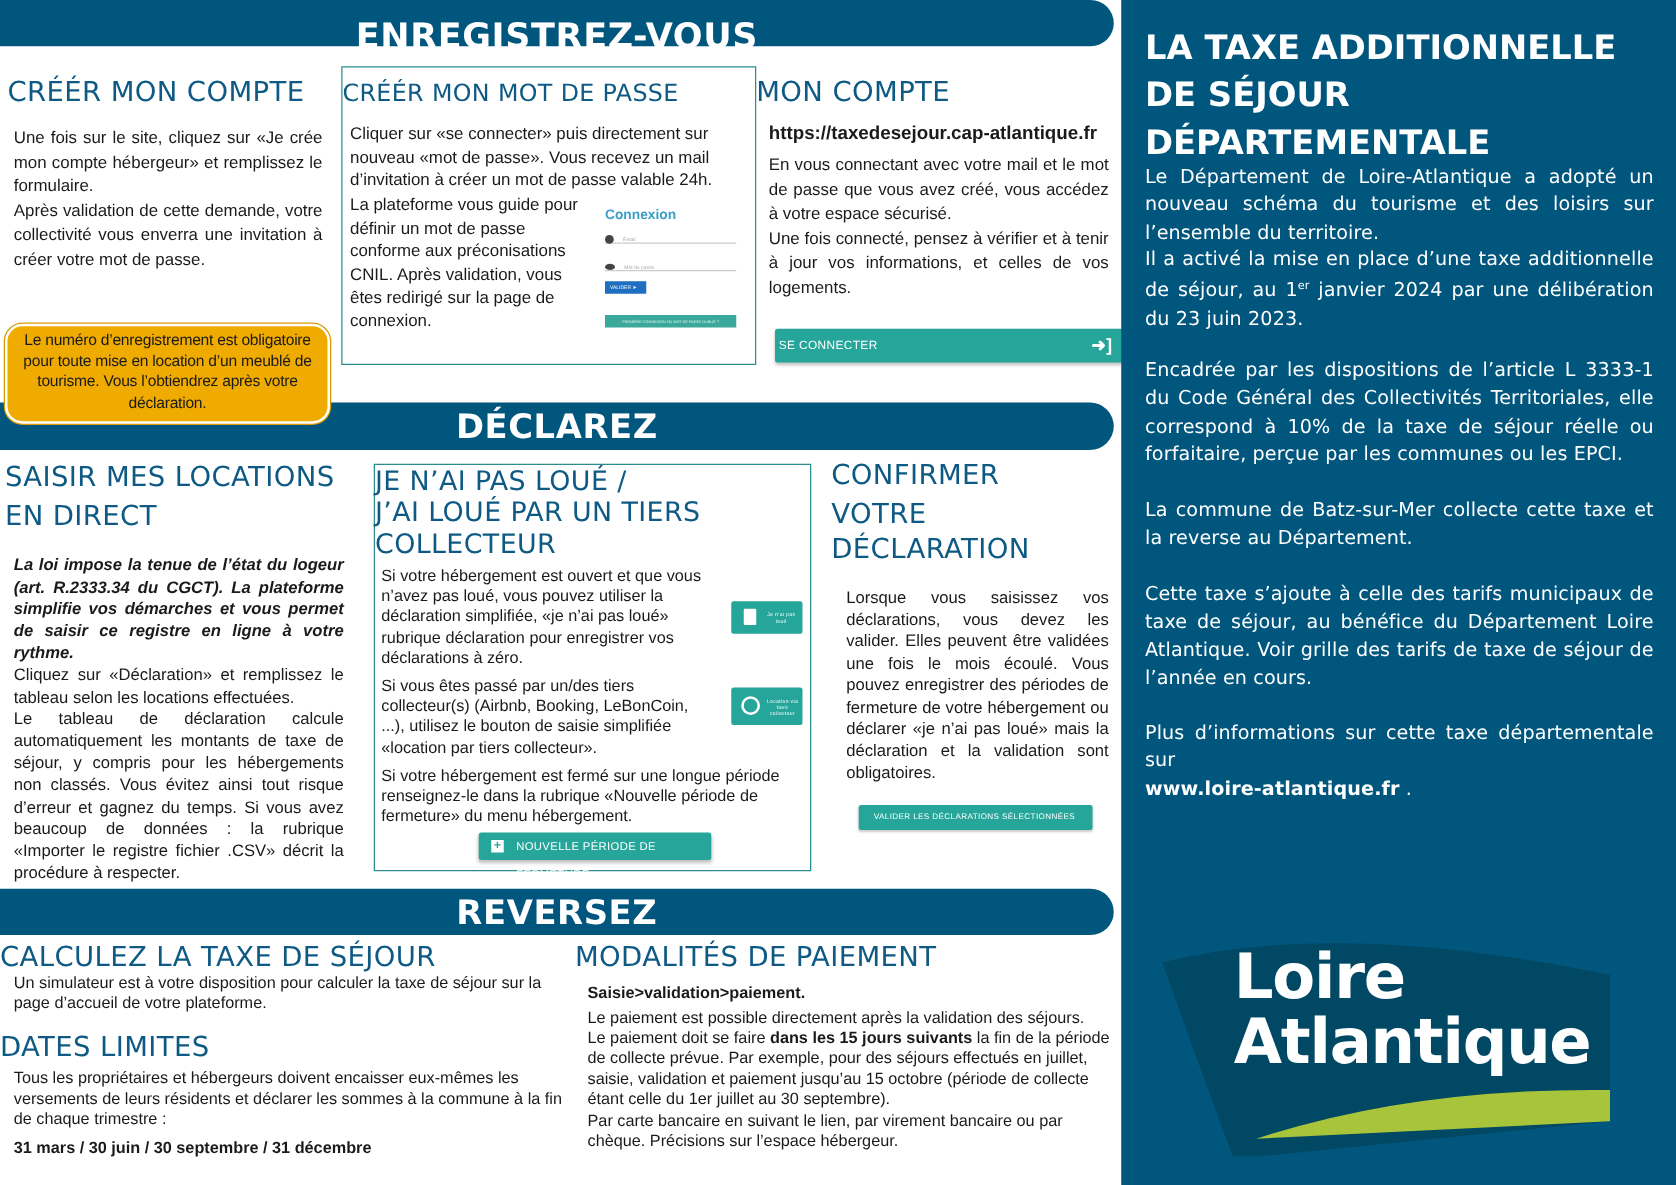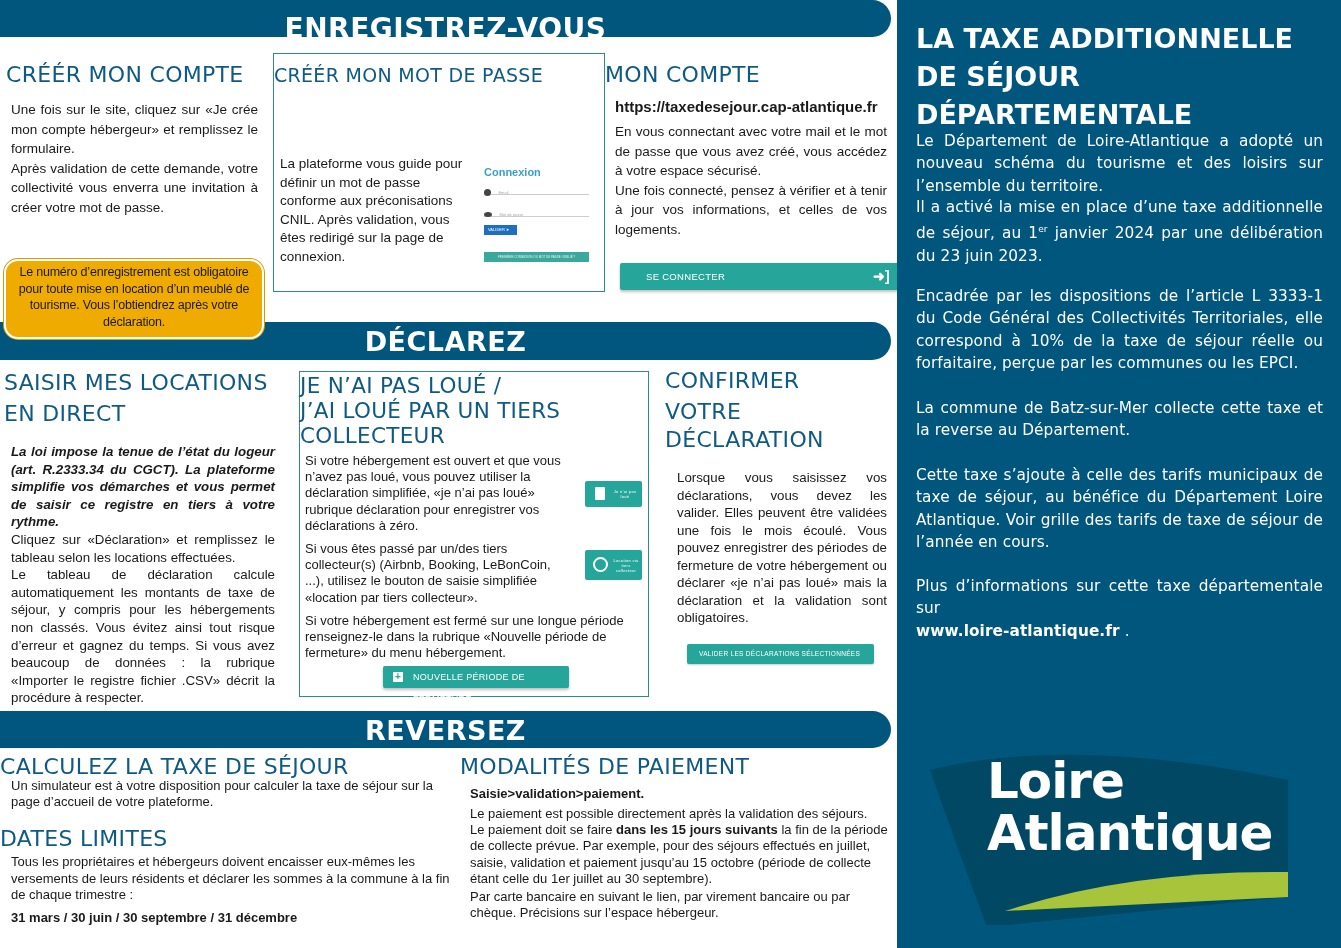--- a/index.html
+++ b/index.html
@@ -53,20 +53,21 @@
 
 <div class="h2" style="left:6px; top:62px; width:255px; font-size:22px;">CRÉÉR MON COMPTE</div>
 <div class="txt just" style="left:11px; top:100px; width:247px;">
   <p>Une fois sur le site, cliquez sur «Je crée mon compte hébergeur» et remplissez le formulaire.</p>
   <p>Après validation de cette demande, votre collectivité vous enverra une invitation à créer votre mot de passe.</p>
 </div>
 <div class="notice">Le numéro d’enregistrement est obligatoire pour toute mise en location d’un meublé de tourisme. Vous l’obtiendrez après votre déclaration.</div>
 
 <div class="box" style="left:273px; top:53px; width:332px; height:239px;">
   <div class="h2" style="left:0; top:10px; width:330px; font-size:19px; position:absolute;">CRÉÉR MON MOT DE PASSE</div>
+  <div class="txt" style="left:6px; top:44px; width:320px; font-size:13.5px; line-height:18.5px;">Cliquer sur «se connecter» puis directement sur nouveau «mot de passe». Vous recevez un mail d’invitation à créer un mot de passe valable 24h.</div>
   <div class="txt" style="left:6px; top:101px; width:185px; font-size:13.5px; line-height:18.5px;">La plateforme vous guide pour définir un mot de passe conforme aux préconisations CNIL. Après validation, vous êtes redirigé sur la page de connexion.</div>
 
   <div style="position:absolute; left:207px; top:110px; width:112px; height:108px;">
     <div style="color:#3a9fc8; font-size:11px; font-weight:bold; position:absolute; left:3px; top:2px;">Connexion</div>
     <div style="position:absolute; left:3px; top:19px; width:105px; height:12px; border-bottom:1px solid #ccc;">
       <span style="display:inline-block; width:7px; height:7px; border-radius:50%; background:#444; vertical-align:middle;"></span>
       <span style="font-size:4px; color:#aaa; vertical-align:middle; margin-left:3px;">Email</span>
     </div>
     <div style="position:absolute; left:3px; top:41px; width:105px; height:12px; border-bottom:1px solid #ccc;">
       <span style="display:inline-block; width:8px; height:5px; border-radius:50%; background:#444; vertical-align:middle;"></span>
@@ -76,33 +77,33 @@
     <div style="position:absolute; left:3px; top:88px; width:105px; height:10px; background:#3aa99b; color:#e0f5f2; font-size:3px; line-height:10px; text-align:center; overflow:hidden; white-space:nowrap;">PREMIÈRE CONNEXION OU MOT DE PASSE OUBLIÉ ?</div>
   </div>
 </div>
 
 <div class="h2" style="left:605px; top:62px; width:290px; font-size:22px;">MON COMPTE</div>
 <div class="txt" style="left:615px; top:97px; width:275px; font-weight:bold; font-size:15px;">https://taxedesejour.cap-atlantique.fr</div>
 <div class="txt just" style="left:615px; top:122px; width:272px;">
   <p>En vous connectant avec votre mail et le mot de passe que vous avez créé, vous accédez à votre espace sécurisé.</p>
   <p>Une fois connecté, pensez à vérifier et à tenir à jour vos informations, et celles de vos logements.</p>
 </div>
-<div class="teal-btn" style="left:620px; top:263px; width:279px; height:27px; line-height:27px; padding-left:26px;">
+<div class="teal-btn" style="left:620px; top:263px; width:279px; height:27px; line-height:27px; padding-left:3px;">
   <span>SE CONNECTER</span>
   <span style="position:absolute; right:9px; top:0; font-size:14px; font-weight:bold;">➜]</span>
 </div>
 
 <div class="banner" id="banner-declarez">DÉCLAREZ</div>
 
 <div class="h2" style="left:4px; top:367px; width:278px; font-size:22px; line-height:31px;">
   <div>SAISIR MES LOCATIONS</div>
   <div>EN DIRECT</div>
 </div>
 <div class="txt just" style="left:11px; top:443px; width:264px; font-size:13.3px; line-height:17.6px;">
-  <p style="font-style:italic; font-weight:bold;">La loi impose la tenue de l’état du logeur (art. R.2333.34 du CGCT). La plateforme simplifie vos démarches et vous permet de saisir ce registre en tiers à votre rythme.</p>
+  <p style="font-style:italic; font-weight:bold;">La loi impose la tenue de l’état du logeur (art. R.2333.34 du CGCT). La plateforme simplifie vos démarches et vous permet de saisir ce registre en ligne à votre rythme.</p>
   <p>Cliquez sur «Déclaration» et remplissez le tableau selon  les locations effectuées.</p>
   <p>Le tableau de déclaration calcule automatiquement les montants de taxe de séjour, y compris pour les hébergements non classés. Vous évitez ainsi tout risque d’erreur et gagnez du temps. Si vous avez beaucoup de données : la rubrique «Importer le registre fichier .CSV» décrit la procédure à respecter.</p>
 </div>
 
 <div class="box" style="left:299px; top:371px; width:350px; height:326px;">
   <div class="h2" style="left:0; top:1px; width:348px; font-size:21.5px; line-height:25px; position:absolute;">
     <div>JE N’AI PAS LOUÉ /</div>
     <div>J’AI LOUÉ PAR UN TIERS</div>
     <div>COLLECTEUR</div>
   </div>

